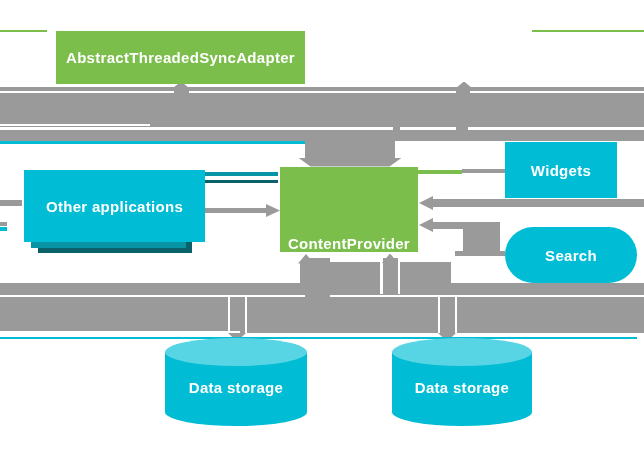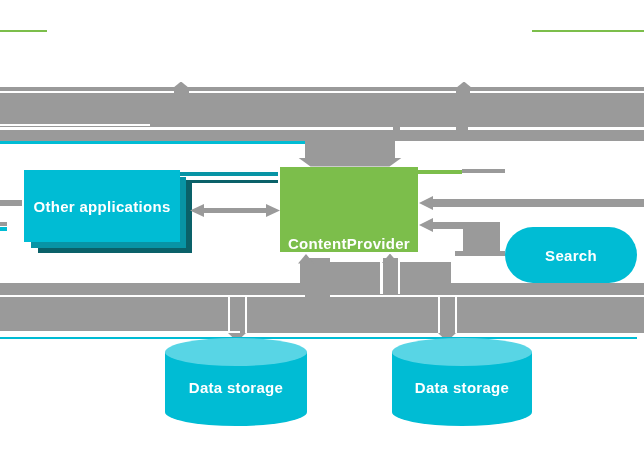--- a/index.html
+++ b/index.html
@@ -83,21 +83,21 @@
   .wv1{left:228px;top:297px;width:2px;height:36px;}
   .wv2{left:244.5px;top:297px;width:2px;height:36px;}
   .wv3{left:438px;top:297px;width:2px;height:36px;}
   .wv4{left:454.5px;top:297px;width:2px;height:36px;}
   
   .dnhead1{left:228px;top:333px;width:18px;height:8.5px;}
   .dnhead2{left:438px;top:333px;width:18px;height:8.5px;}
   
   .boxA{left:56px;top:31px;width:249px;height:53px;}
   .boxB{left:392px;top:31px;width:146px;height:53px;}
-  .boxC{left:24px;top:170px;width:156px;height:72px;}
+  .boxC{left:24px;top:170px;width:181px;height:72px;}
   .boxD{left:280px;top:167px;width:138px;height:85px;align-items:flex-end;}
   .boxE{left:505px;top:142px;width:112px;height:56px;}
   .boxF{left:505px;top:227px;width:132px;height:56px;border-radius:28px;}
   
   .cylbody1{left:165px;top:352px;width:142px;height:60px;background:var(--cyan);}
   .cylbot1{left:165px;top:398px;width:142px;height:28px;border-radius:50%;background:var(--cyan);}
   .cyltop1{left:165px;top:338px;width:142px;height:28px;border-radius:50%;background:var(--cyan-light);}
   .cylbody2{left:392px;top:352px;width:140px;height:60px;background:var(--cyan);}
   .cylbot2{left:392px;top:398px;width:140px;height:28px;border-radius:50%;background:var(--cyan);}
   .cyltop2{left:392px;top:338px;width:140px;height:28px;border-radius:50%;background:var(--cyan-light);}
@@ -164,25 +164,31 @@
   <div class="abs white wv5"></div>
   <div class="abs white wv6"></div>
   <div class="abs gray shaft2"></div>
   <div class="abs gray tri-up uphead1"></div>
   <div class="abs gray tri-up uphead2"></div>
   <div class="abs gray tri-down dnhead1"></div>
   <div class="abs gray tri-down dnhead2"></div>
 
   <div class="abs cyline2"></div>
 
+  <div class="node greenfill boxA">
+    <span>AbstractThreadedSyncAdapter</span>
+  </div>
   <div class="node cyanfill boxC">
     <span>Other applications</span>
   </div>
   <div class="node greenfill boxD">
     <span>ContentProvider</span>
+  </div>
+  <div class="node cyanfill boxE">
+    <span>Widgets</span>
   </div>
   <div class="node cyanfill boxF">
     <span>Search</span>
   </div>
 
   <div class="abs cylbot1"></div>
   <div class="abs cylbody1"></div>
   <div class="abs cyltop1"></div>
   <div class="node cyllabel1">
     <span>Data storage</span>

